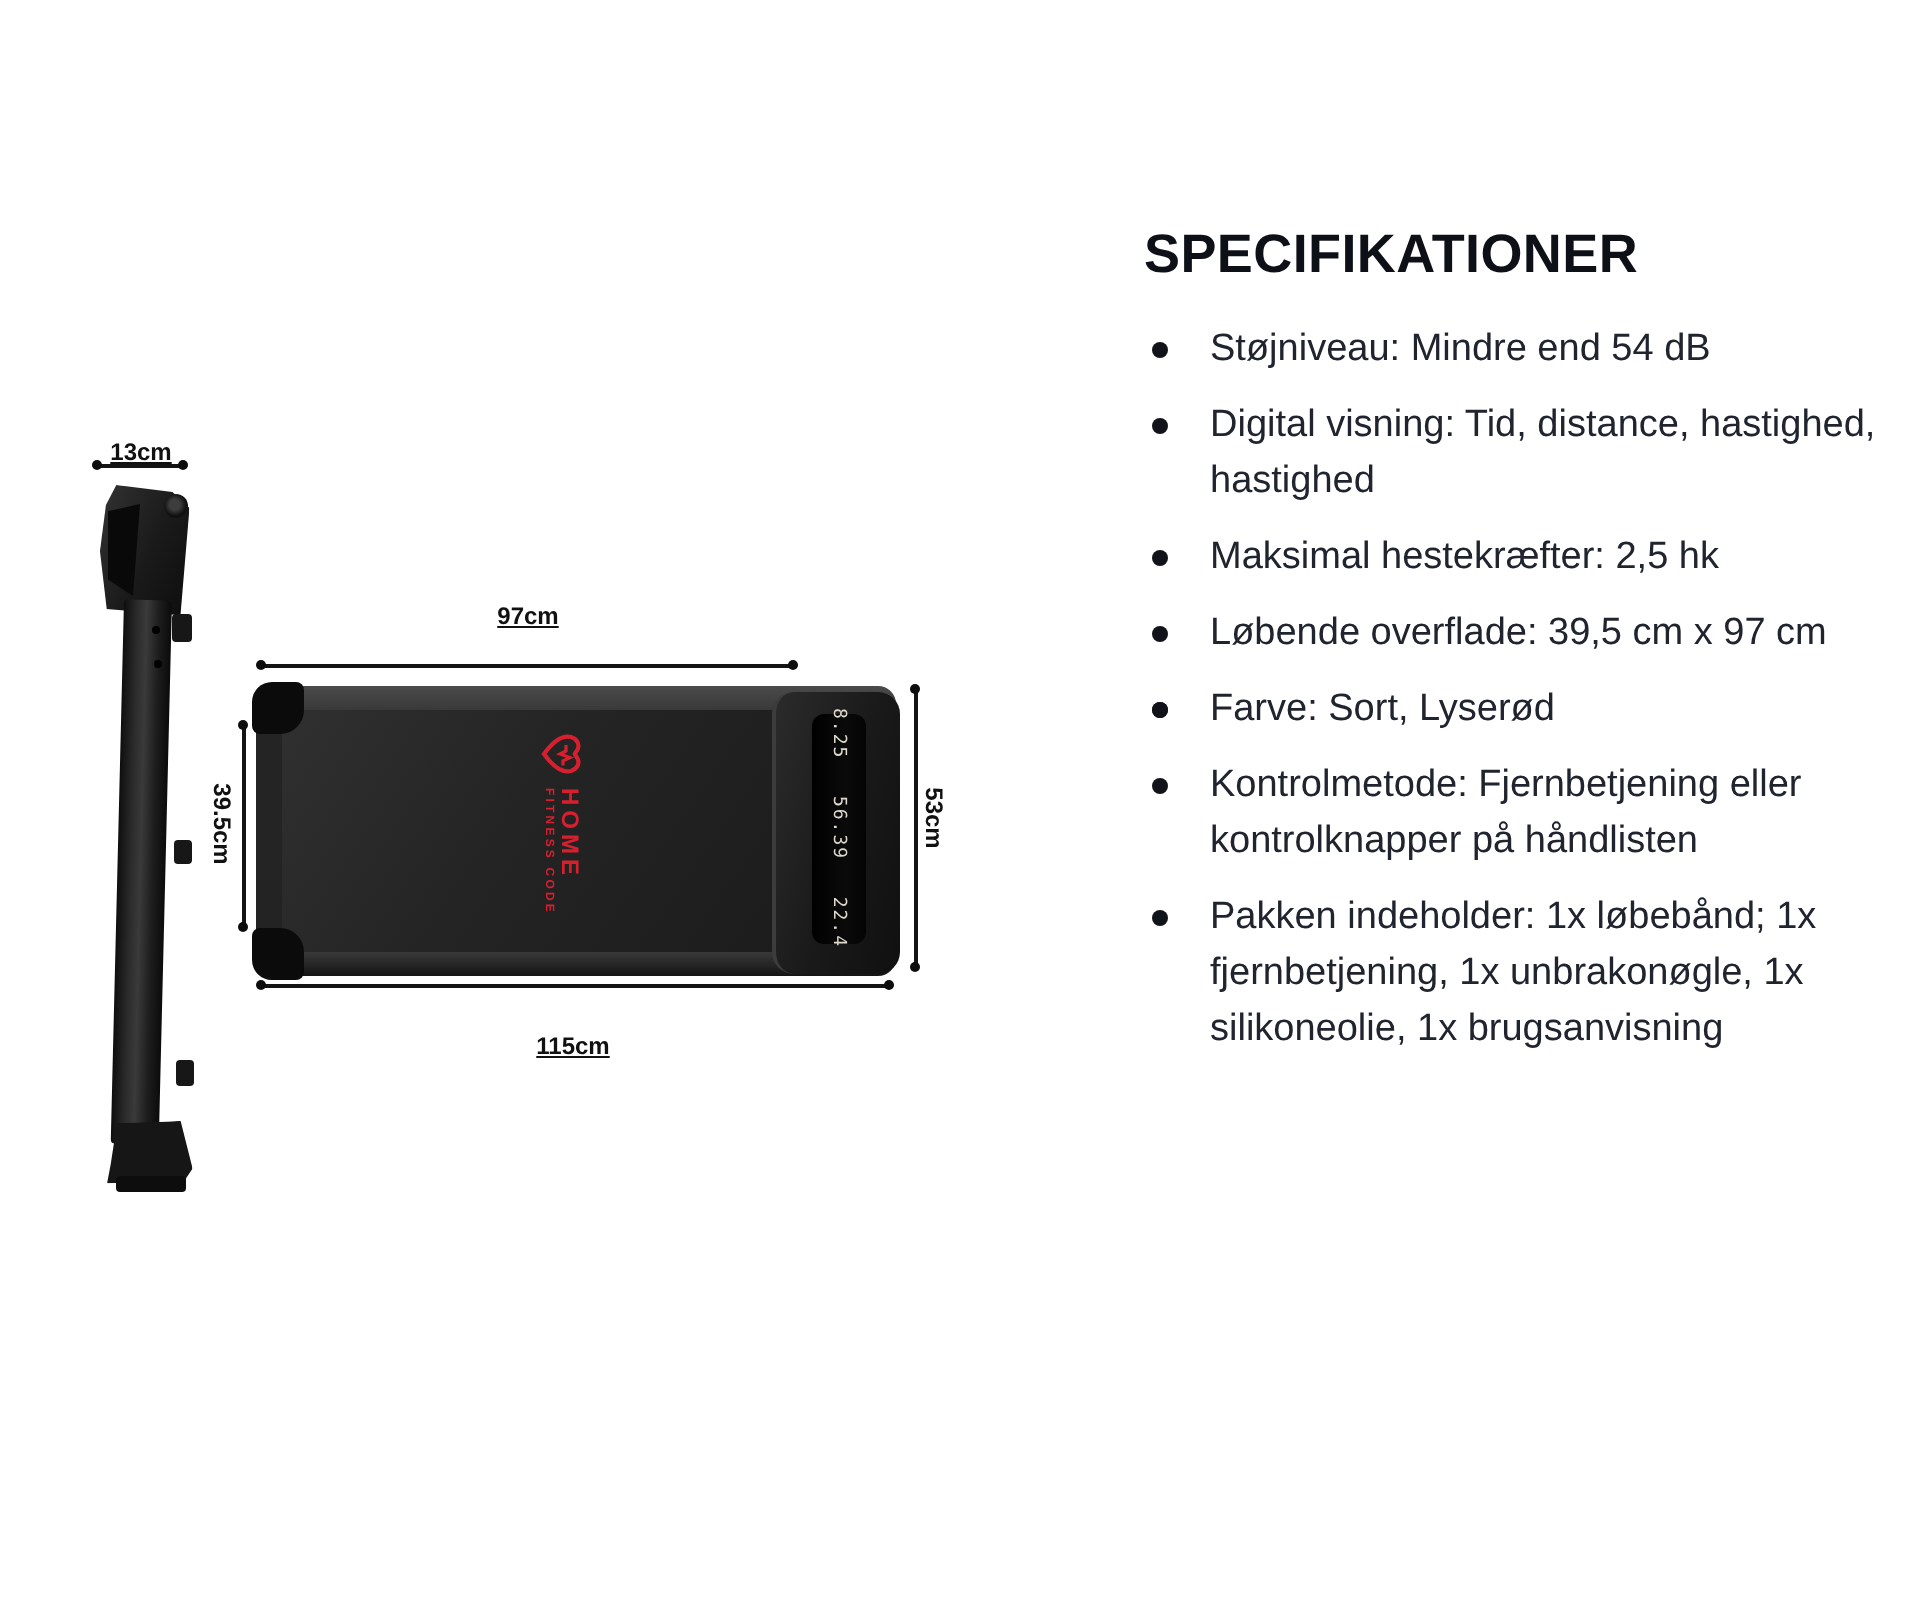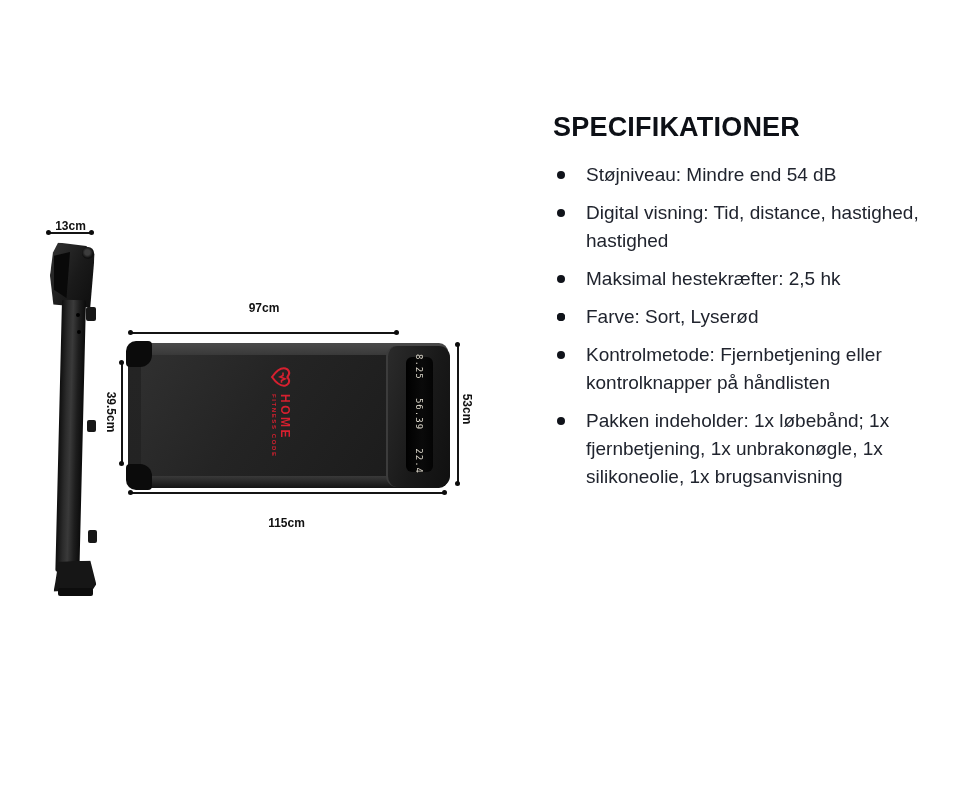--- a/index.html
+++ b/index.html
@@ -1,20 +1,20 @@
 <!DOCTYPE html>
 <html><head>
 <meta charset="utf-8">
 <style>
   html,body{margin:0;padding:0;background:#fff;}
   .canvas{position:relative;width:960px;height:807px;background:#ffffff;overflow:hidden;
           font-family:"Liberation Sans",sans-serif;}
 
   
-  .dim-label{position:absolute;font-size:12px;font-weight:bold;color:#111;white-space:nowrap;}
+  .dim-label{position:absolute;font-size:12px;font-weight:bold;color:#111;white-space:nowrap;text-decoration:underline;}
   .dim-label.center{text-align:center;}
   .vdim-label{position:absolute;font-size:12px;font-weight:bold;color:#111;white-space:nowrap;
               transform:translate(-50%,-50%) rotate(90deg);}
   .dline-h{position:absolute;height:2px;background:#141414;}
   .dline-v{position:absolute;width:2px;background:#141414;}
   .dot{position:absolute;width:5px;height:5px;border-radius:50%;background:#0c0c0c;}
 
   
   .sv-head{position:absolute;left:50px;top:243px;width:44px;height:64px;
            background:linear-gradient(115deg,#323232 0%,#1a1a1a 55%,#0e0e0e 100%);
@@ -59,21 +59,21 @@
   
   .tv-logo{position:absolute;left:153px;top:70px;width:96px;height:30px;
            transform:translate(-50%,-50%) rotate(90deg);
            display:flex;align-items:center;gap:5px;}
   .tv-logo .mark{flex:0 0 auto;width:24px;height:24px;}
   .tv-logo .words{display:flex;flex-direction:column;line-height:1;}
   .tv-logo .brand{color:#d6202f;font-weight:bold;font-size:12px;letter-spacing:2.5px;}
   .tv-logo .sub{color:#d6202f;font-weight:bold;font-size:6px;letter-spacing:1.6px;margin-top:2px;}
 
   
-  .specs{position:absolute;left:553px;top:112px;width:368px;}
+  .specs{position:absolute;left:572px;top:112px;width:368px;}
   .specs h1{margin:0 0 18px 0;font-size:27px;font-weight:bold;color:#0d1016;letter-spacing:.2px;}
   .specs ul{list-style:none;margin:0;padding:0;}
   .specs li{position:relative;padding-left:33px;margin-bottom:10px;
             font-size:19px;line-height:28px;color:#20242e;}
   .specs li .bullet{position:absolute;left:4px;top:10px;width:8px;height:8px;border-radius:50%;background:#10131a;}
 </style>
 </head>
 <body>
 
 <div class="canvas">
@@ -146,20 +146,21 @@
     <div class="dot" style="left:455px;top:481px;"></div>
     <div class="vdim-label" style="left:467px;top:409px;">53cm</div>
   </div>
 
   <div class="specs">
     <h1>SPECIFIKATIONER</h1>
     <ul>
       <li><span class="bullet"></span><span>Støjniveau: Mindre end 54 dB</span></li>
       <li><span class="bullet"></span><span>Digital visning: Tid, distance, hastighed, hastighed</span></li>
       <li><span class="bullet"></span><span>Maksimal hestekræfter: 2,5 hk</span></li>
+      <li><span class="bullet"></span><span>Løbende overflade: 39,5 cm x 97 cm</span></li>
       <li><span class="bullet"></span></li>
       <li><span class="bullet"></span><span>Farve: Sort, Lyserød</span></li>
       <li><span class="bullet"></span><span>Kontrolmetode: Fjernbetjening eller kontrolknapper på håndlisten</span></li>
       <li><span class="bullet"></span><span>Pakken indeholder: 1x løbebånd; 1x fjernbetjening, 1x unbrakonøgle, 1x silikoneolie, 1x brugsanvisning</span></li>
     </ul>
   </div>
 
 </div>
 
 </body></html>

